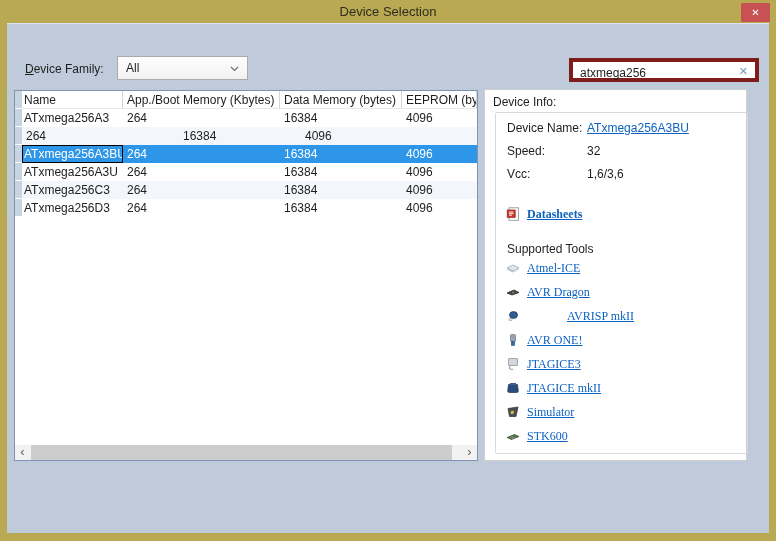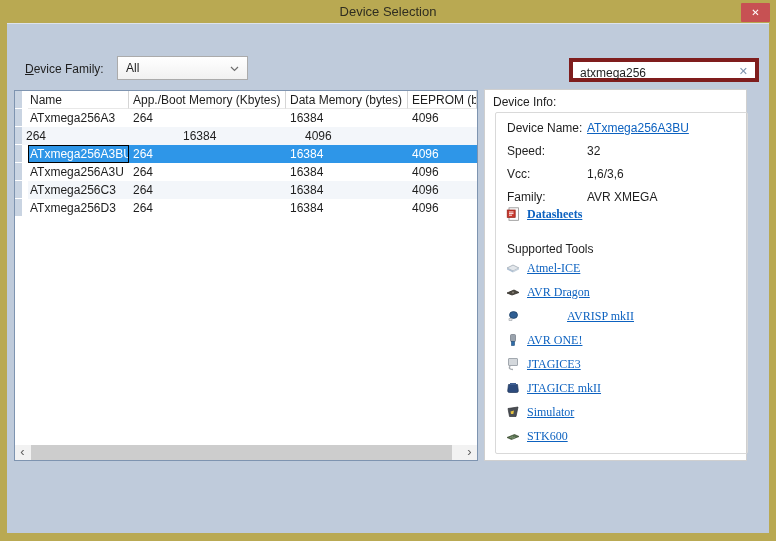--- a/index.html
+++ b/index.html
@@ -20,21 +20,21 @@
   .combo-chevron { position:absolute; right:8px; top:9px; }
   .searchbox { position:absolute; left:562px; top:34px; width:190px; height:24px; background:#fff; border:4px solid #7f1d1d; }
   .searchbox input { position:absolute; left:0; top:0; width:145px; height:22px; border:none; outline:none; padding:0 0 0 7px; font:12px "Liberation Sans","DejaVu Sans",sans-serif; color:#1E1E1E; background:transparent; }
   .search-clear { position:absolute; right:7px; top:3px; color:#7E93AD; font-size:11px; cursor:pointer; }
 
   
   .grid { position:absolute; left:7px; top:66px; width:464px; height:371px; background:#fff; border:1px solid #7E94B0; }
   .g-row { display:flex; height:18px; line-height:18px; white-space:nowrap; overflow:hidden; }
   .g-gutter { width:7px; flex:0 0 7px; background:#C9D4E2; border-bottom:1px solid #fff; }
   .g-cell { overflow:hidden; }
-  .c-name   { flex:0 0 101px; padding-left:2px;margin-left:6px; }
+  .c-name   { flex:0 0 101px; padding-left:2px; }
   .c-app    { flex:0 0 157px; padding-left:4px; }
   .c-data   { flex:0 0 122px; padding-left:4px; }
   .c-eeprom { flex:1 1 auto;  padding-left:4px; }
   .g-header .g-cell { background:#fff; border-right:1px solid #D5D5D5; border-bottom:1px solid #E8E8E8; color:#1E1E1E; }
   .r.odd  .g-cell { background:#F3F6FA; }
   .r.even .g-cell { background:#FFFFFF; }
   .r.selected .g-cell { background:var(--selection,#2E96E8); color:#fff; }
   .r.selected .c-name { outline:1px solid #000; outline-offset:-1px; }
   .r { cursor:default; }
 
@@ -153,24 +153,20 @@
           <a class="lnk">ATxmega256A3BU</a>
         </div>
         <div class="field" style="top:30px;">
           <span class="f-label">Speed:</span>
           <span>32</span>
         </div>
         <div class="field" style="top:53px;">
           <span class="f-label">Vcc:</span>
           <span>1,6/3,6</span>
         </div>
-        <div class="field" style="top:76px;">
-          <span class="f-label">Family:</span>
-          <span>AVR XMEGA</span>
-        </div>
 
         <div class="ds-row" style="top:93px;">
           <svg width="16" height="16" viewBox="0 0 16 16">
               <rect x="4" y="1.8" width="9.5" height="12.5" fill="#FDFDFD" stroke="#8E8E8E" stroke-width="0.8"></rect>
               <rect x="2.2" y="4" width="8" height="7.4" fill="#C8372D" stroke="#8F2018" stroke-width="0.7"></rect>
               <path d="M4 6h4.5M4 7.6h4.5M4 9.2h3" stroke="#fff" stroke-width="0.9"></path>
             </svg>
           <a class="lnk" style="font-weight:bold;">Datasheets</a>
         </div>
 

